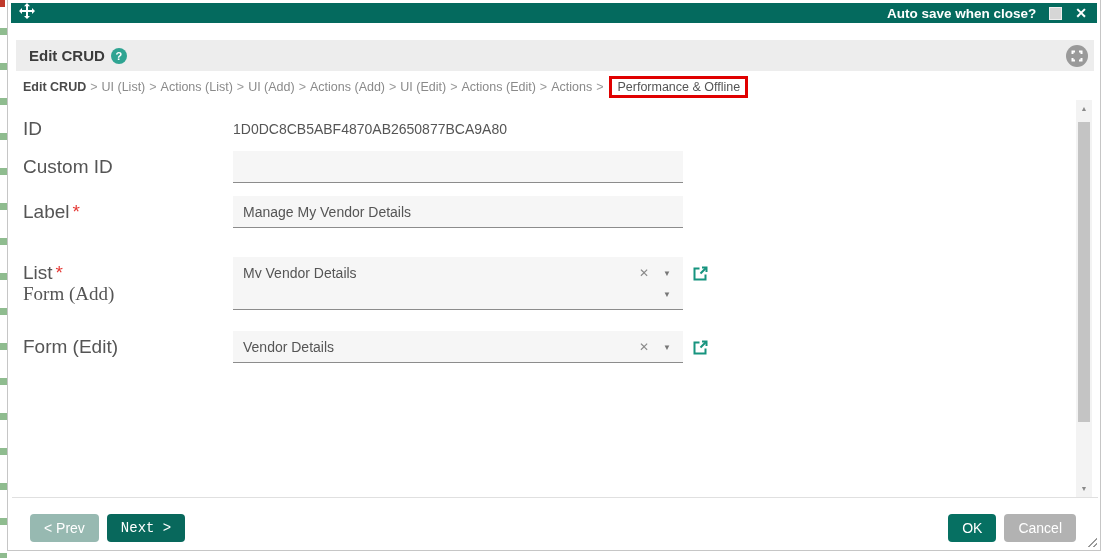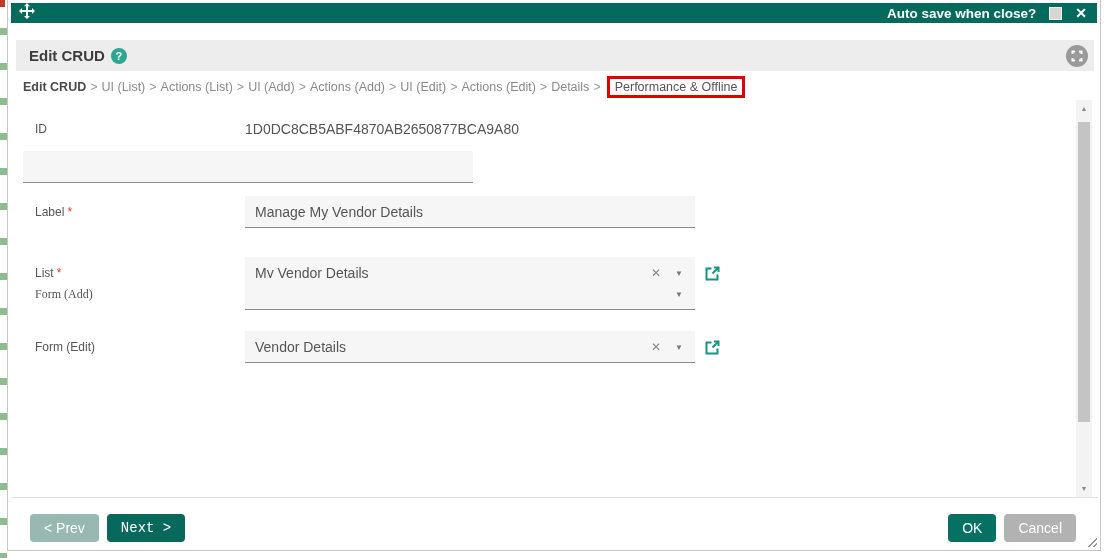--- a/index.html
+++ b/index.html
@@ -39,21 +39,21 @@
   .crumb { cursor: pointer; }
   .crumb.first { font-weight: bold; color: #4a4a4a; }
   .crumb-sep { margin: 0 4px; color: #9a9a9a; }
   .crumb.highlighted { border: 3px solid #e00000; padding: 1px 5px; margin-left: 2px; color: #555; }
 
   
   .content { position: absolute; left: 0; top: 100px; width: 1068px; height: 397px; }
   .row { position: absolute; left: 15px; display: flex; align-items: center; height: 34px; }
   .row-id { top: 12px; } .row-cid { top: 50px; } .row-label { top: 95px; }
   .row-list { top: 156px; } .row-fadd { top: 177px; font-family: Liberation Serif, serif; } .row-fedit { top: 230px; }
-  .f-label { width: 210px; font-size: 12px; color: #555; margin-left: 12px; }
+  .f-label { width: 210px; font-size: 19px; color: #555; }
   .req { color: #e53935; margin-left: 3px; }
   .static-val { font-size: 14px; color: #555; }
   .txt-input { width: 450px; height: 32px; background: #f6f6f6; border: none;
     border-bottom: 1px solid #8c8c8c; padding: 0 10px; font-size: 14px; color: #555;
     font-family: "Liberation Sans", sans-serif; outline: none; }
   .sel { position: relative; width: 450px; height: 32px; background: #f6f6f6;
     border-bottom: 1px solid #8c8c8c; cursor: pointer; display: flex; align-items: center; }
   .sel-text { font-size: 14px; color: #555; padding-left: 10px; }
   .sel-clear { position: absolute; right: 34px; top: 50%; transform: translateY(-50%);
     font-size: 12px; color: #8a8a8a; cursor: pointer; }
@@ -128,33 +128,34 @@
     <span class="crumb">Actions (List)</span>
     <span class="crumb-sep">&gt;</span>
     <span class="crumb">UI (Add)</span>
     <span class="crumb-sep">&gt;</span>
     <span class="crumb">Actions (Add)</span>
     <span class="crumb-sep">&gt;</span>
     <span class="crumb">UI (Edit)</span>
     <span class="crumb-sep">&gt;</span>
     <span class="crumb">Actions (Edit)</span>
     <span class="crumb-sep">&gt;</span>
-    <span class="crumb">Details</span>
+    <span class="crumb">Actions</span>
     <span class="crumb-sep">&gt;</span>
     <span class="crumb highlighted">Performance &amp; Offline</span>
   </div>
 
   <div class="content">
 
     <div class="row row-id">
       <span class="f-label">ID</span>
       <span class="static-val">1D0DC8CB5ABF4870AB2650877BCA9A80</span>
     </div>
 
     <div class="row row-cid">
+      <span class="f-label">Custom ID</span>
       <input class="txt-input" type="text" value="" style="">
     </div>
 
     <div class="row row-label">
       <span class="f-label">
         <span>Label</span><span class="req">*</span>
       </span>
       <input class="txt-input" type="text" value="Manage My Vendor Details" style="">
     </div>
 

